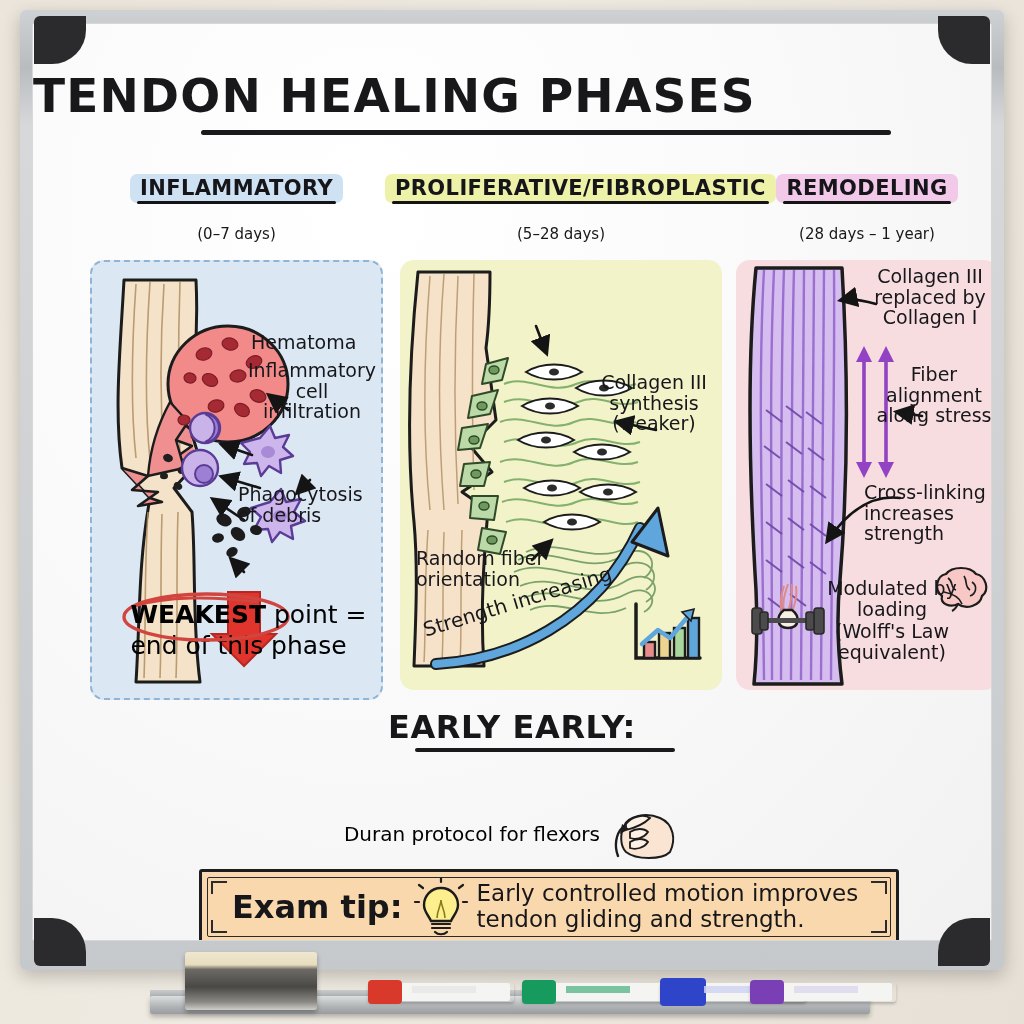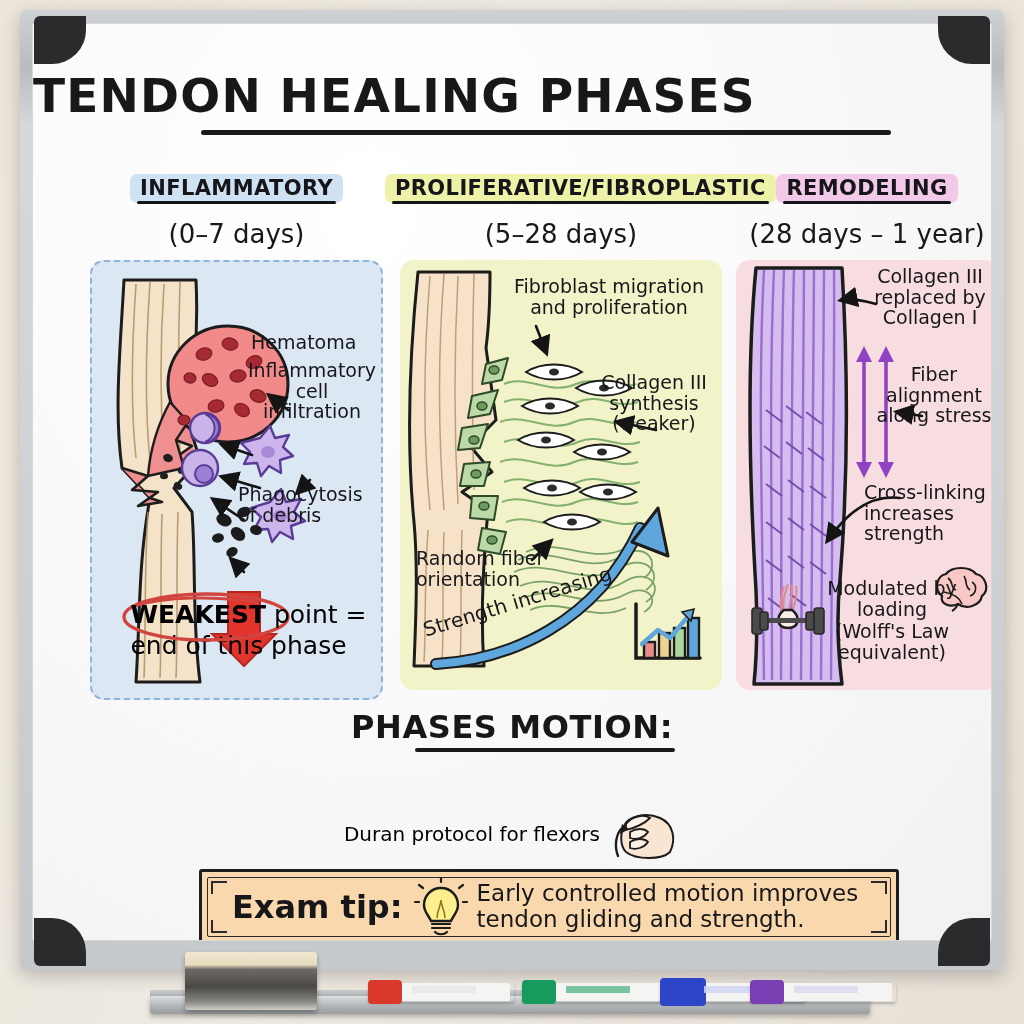--- a/index.html
+++ b/index.html
@@ -82,21 +82,21 @@
   .phase-head { position: absolute; text-align: center; }
   .phase-chip {
     display: inline-block; padding: 2px 10px 3px 10px; border-radius: 7px;
     font-size: 21px; font-weight: 700; letter-spacing: .4px;
     font-variant: small-caps; color: #15151a; position: relative;
   }
   .phase-chip::after {
     content: ""; position: absolute; left: 7px; right: 7px; bottom: -1px;
     height: 3px; background: #141416; border-radius: 2px;
   }
-  .phase-days { font-size: 26px; margin-top: 16px; color: #18181b; }
+  .phase-days { font-size: 15px; margin-top: 22px; color: #18181b; }
 
   
   .panel { position: absolute; border-radius: 14px; }
   #panel-1 {
     left: 57px; top: 236px; width: 293px; height: 440px;
     background: #dbe8f4; border: 2px dashed #8fb4d6;
   }
   #panel-2 {
     left: 367px; top: 236px; width: 322px; height: 430px;
     background: #f2f3c9;
@@ -371,22 +371,20 @@
       <svg width="76" height="66" viewBox="0 0 76 66" style="position:absolute; left:228px; top:340px;">
         <path d="M8 4 L8 58 L72 58" fill="none" stroke="#1c1c1c" stroke-width="3.5" stroke-linecap="round"></path>
         <rect x="16" y="42" width="11" height="16" fill="#e88b8b" stroke="#1c1c1c" stroke-width="2.4"></rect>
         <rect x="31" y="33" width="11" height="25" fill="#edd392" stroke="#1c1c1c" stroke-width="2.4"></rect>
         <rect x="46" y="28" width="11" height="30" fill="#a9d69b" stroke="#1c1c1c" stroke-width="2.4"></rect>
         <rect x="60" y="18" width="11" height="40" fill="#5fa6dd" stroke="#1c1c1c" stroke-width="2.4"></rect>
         <path d="M14 44 L30 30 L42 38 L62 14" fill="none" stroke="#5fa6dd" stroke-width="4.5" stroke-linecap="round" stroke-linejoin="round"></path>
         <path d="M54 12 L66 9 L63 21 Z" fill="#5fa6dd" stroke="#1c1c1c" stroke-width="1.6"></path>
       </svg>
 
-      <div class="lbl c" style="left:104px; top:16px; width:210px; white-space:pre-line;">Fibroblast migration
-and proliferation</div>
       <div class="lbl c" style="left:192px; top:112px; width:124px; white-space:pre-line;">Collagen III
 synthesis
 (weaker)</div>
       <div class="lbl" style="left:16px; top:288px; white-space:pre-line;">Random fiber
 orientation</div>
       <div class="lbl" style="left:24px; top:360px; transform:rotate(-17deg); transform-origin:left center; font-size:20px;">Strength increasing</div>
     </div>
 
     <div class="panel" id="panel-3">
 
@@ -483,21 +481,21 @@
 along stress</div>
       <div class="lbl" style="left:128px; top:222px; white-space:pre-line;">Cross-linking
 increases
 strength</div>
       <div class="lbl c" style="left:86px; top:318px; width:140px; white-space:pre-line; line-height:1.12;">Modulated by
 loading
 (Wolff's Law
 equivalent)</div>
     </div>
 
-    <div id="early-head" class="hand">PHASES MOTION:</div>
+    <div id="early-head" class="hand">EARLY EARLY:</div>
     <div id="early-rule"></div>
 
 
     <div id="duran-row">
       <span>Duran protocol for flexors</span>
       <svg width="74" height="56" viewBox="0 0 74 56">
         <path d="M18 20 C22 10 40 6 54 12 C68 18 70 34 64 46 C56 54 30 54 20 46 C14 40 14 28 18 20 Z" fill="#fae4d2" stroke="#1c1c1c" stroke-width="2"></path>
         <g fill="#fdf1e6" stroke="#1c1c1c" stroke-width="1.8">
           <path d="M20 18 C26 10 38 8 44 12 C38 18 28 22 20 24 Z"></path>
           <path d="M24 26 C30 22 38 22 42 26 C38 32 30 34 24 32 Z"></path>

